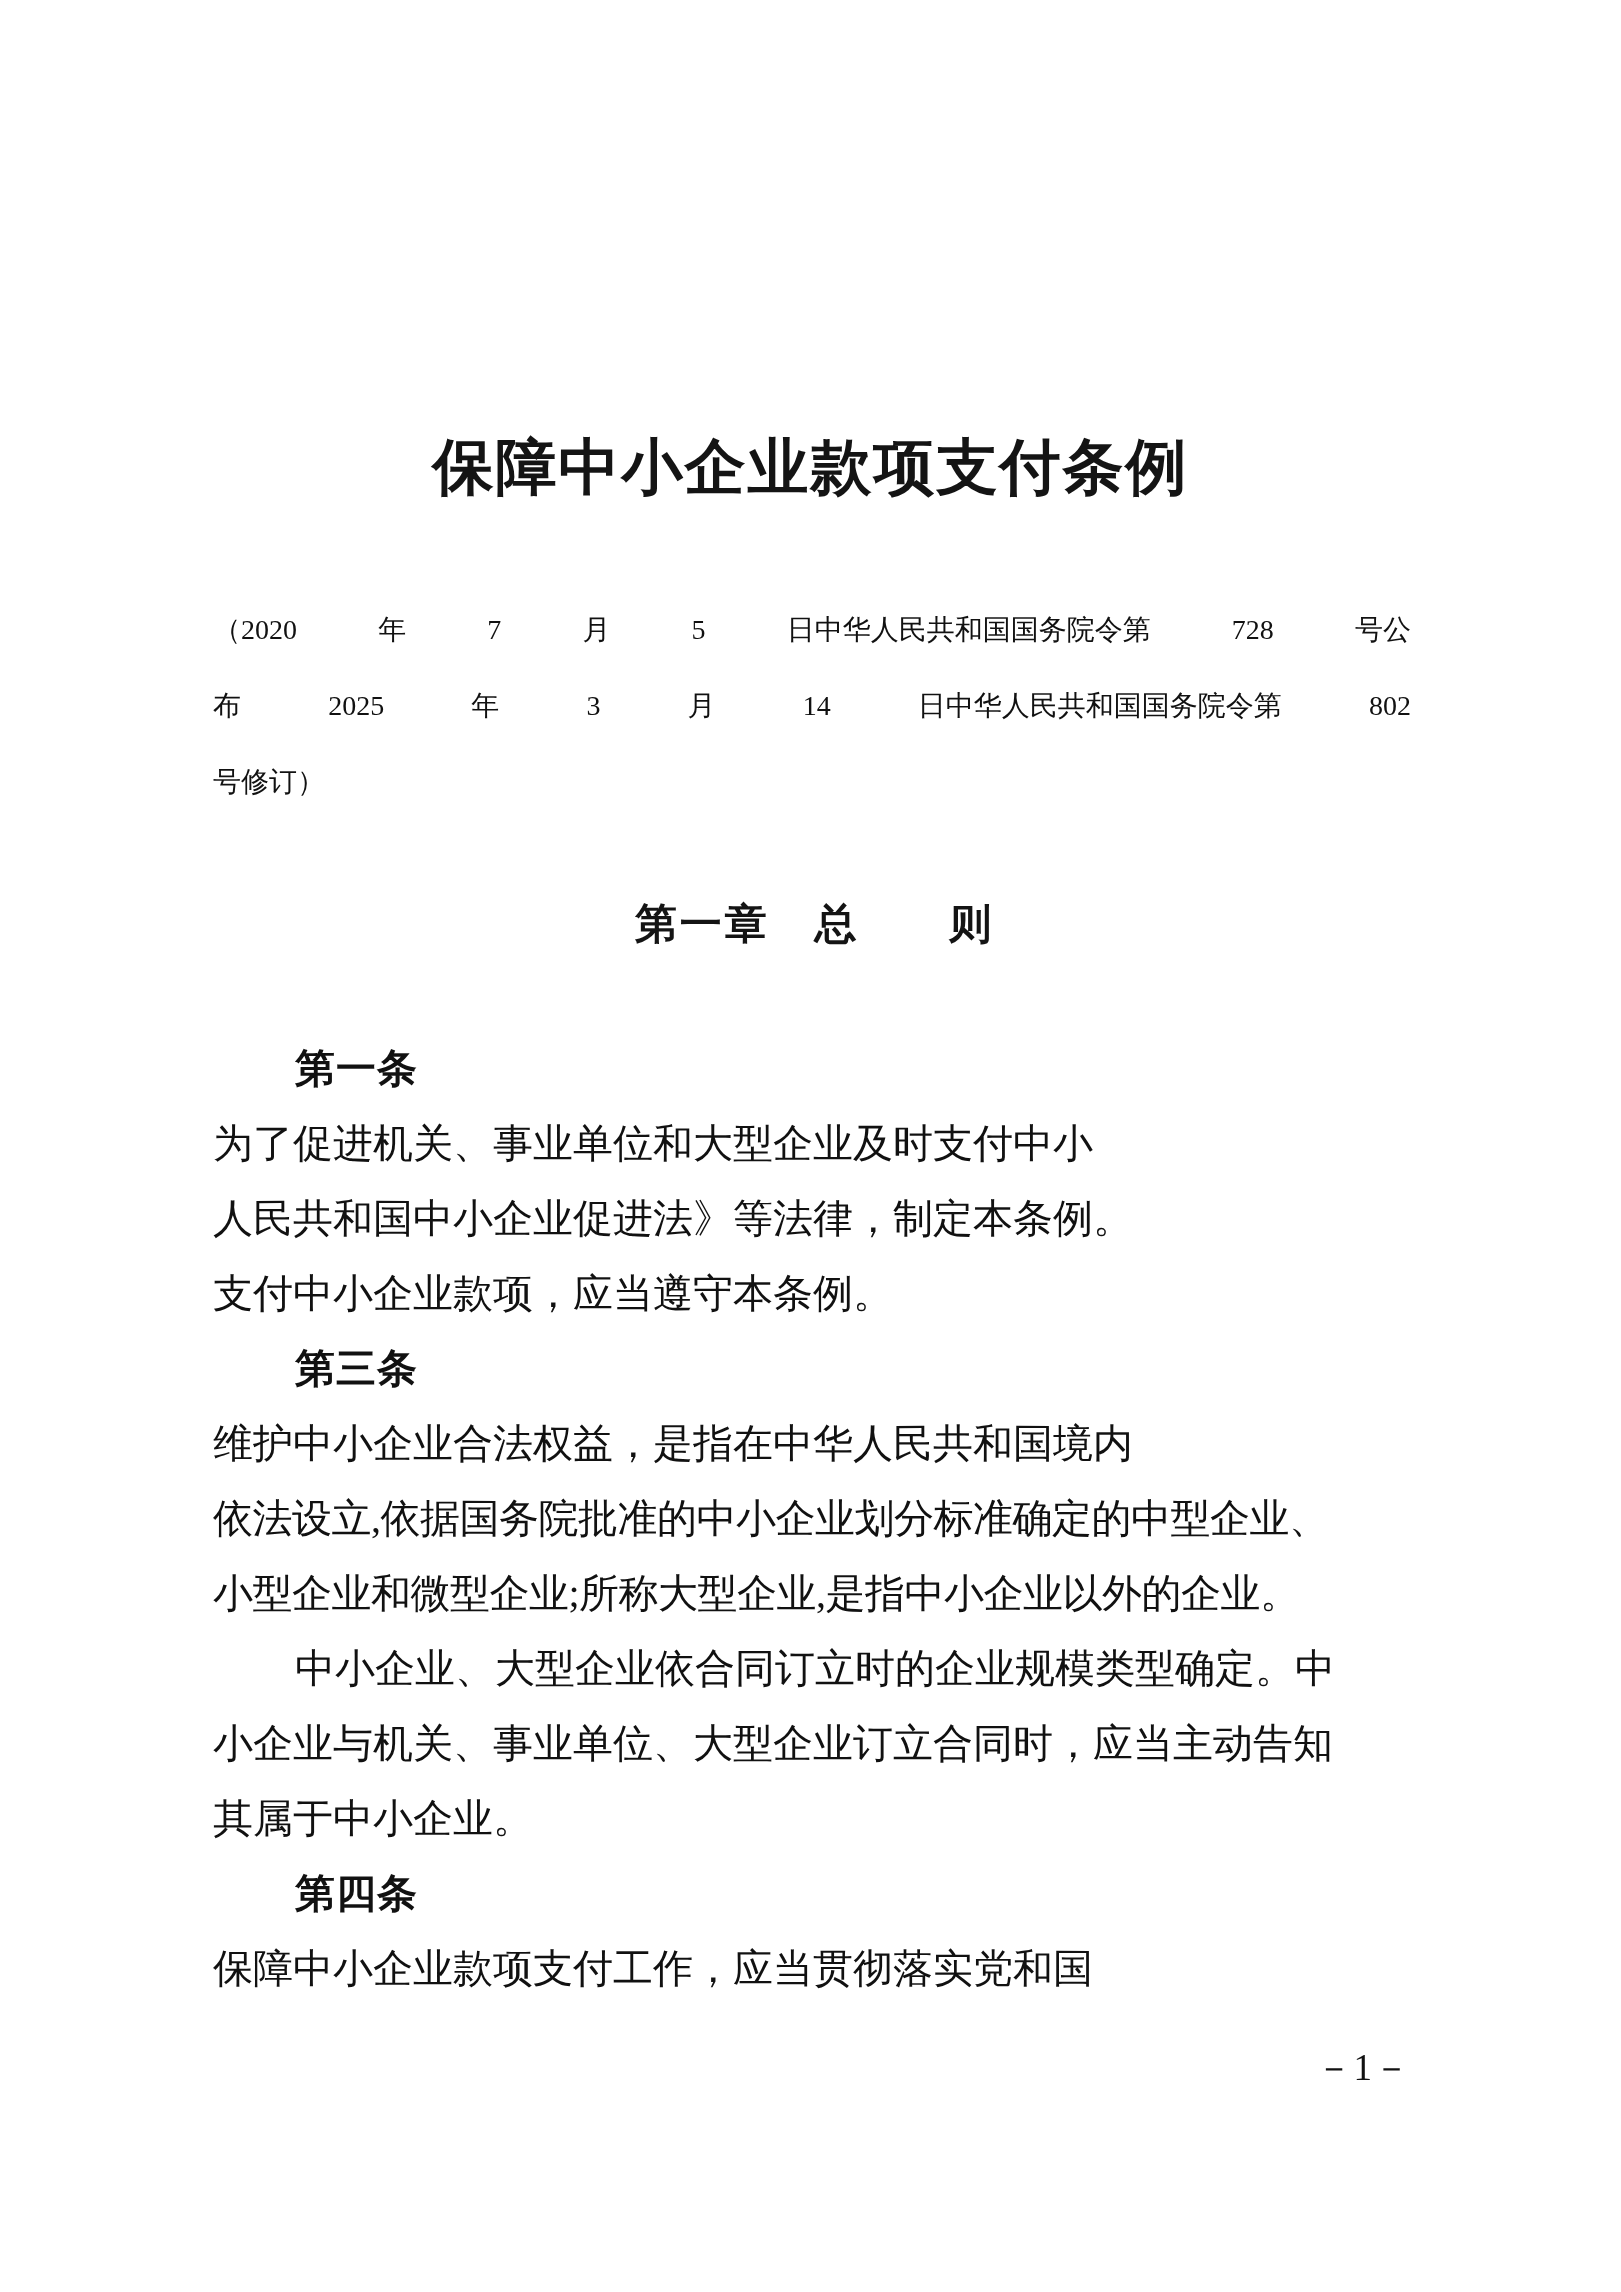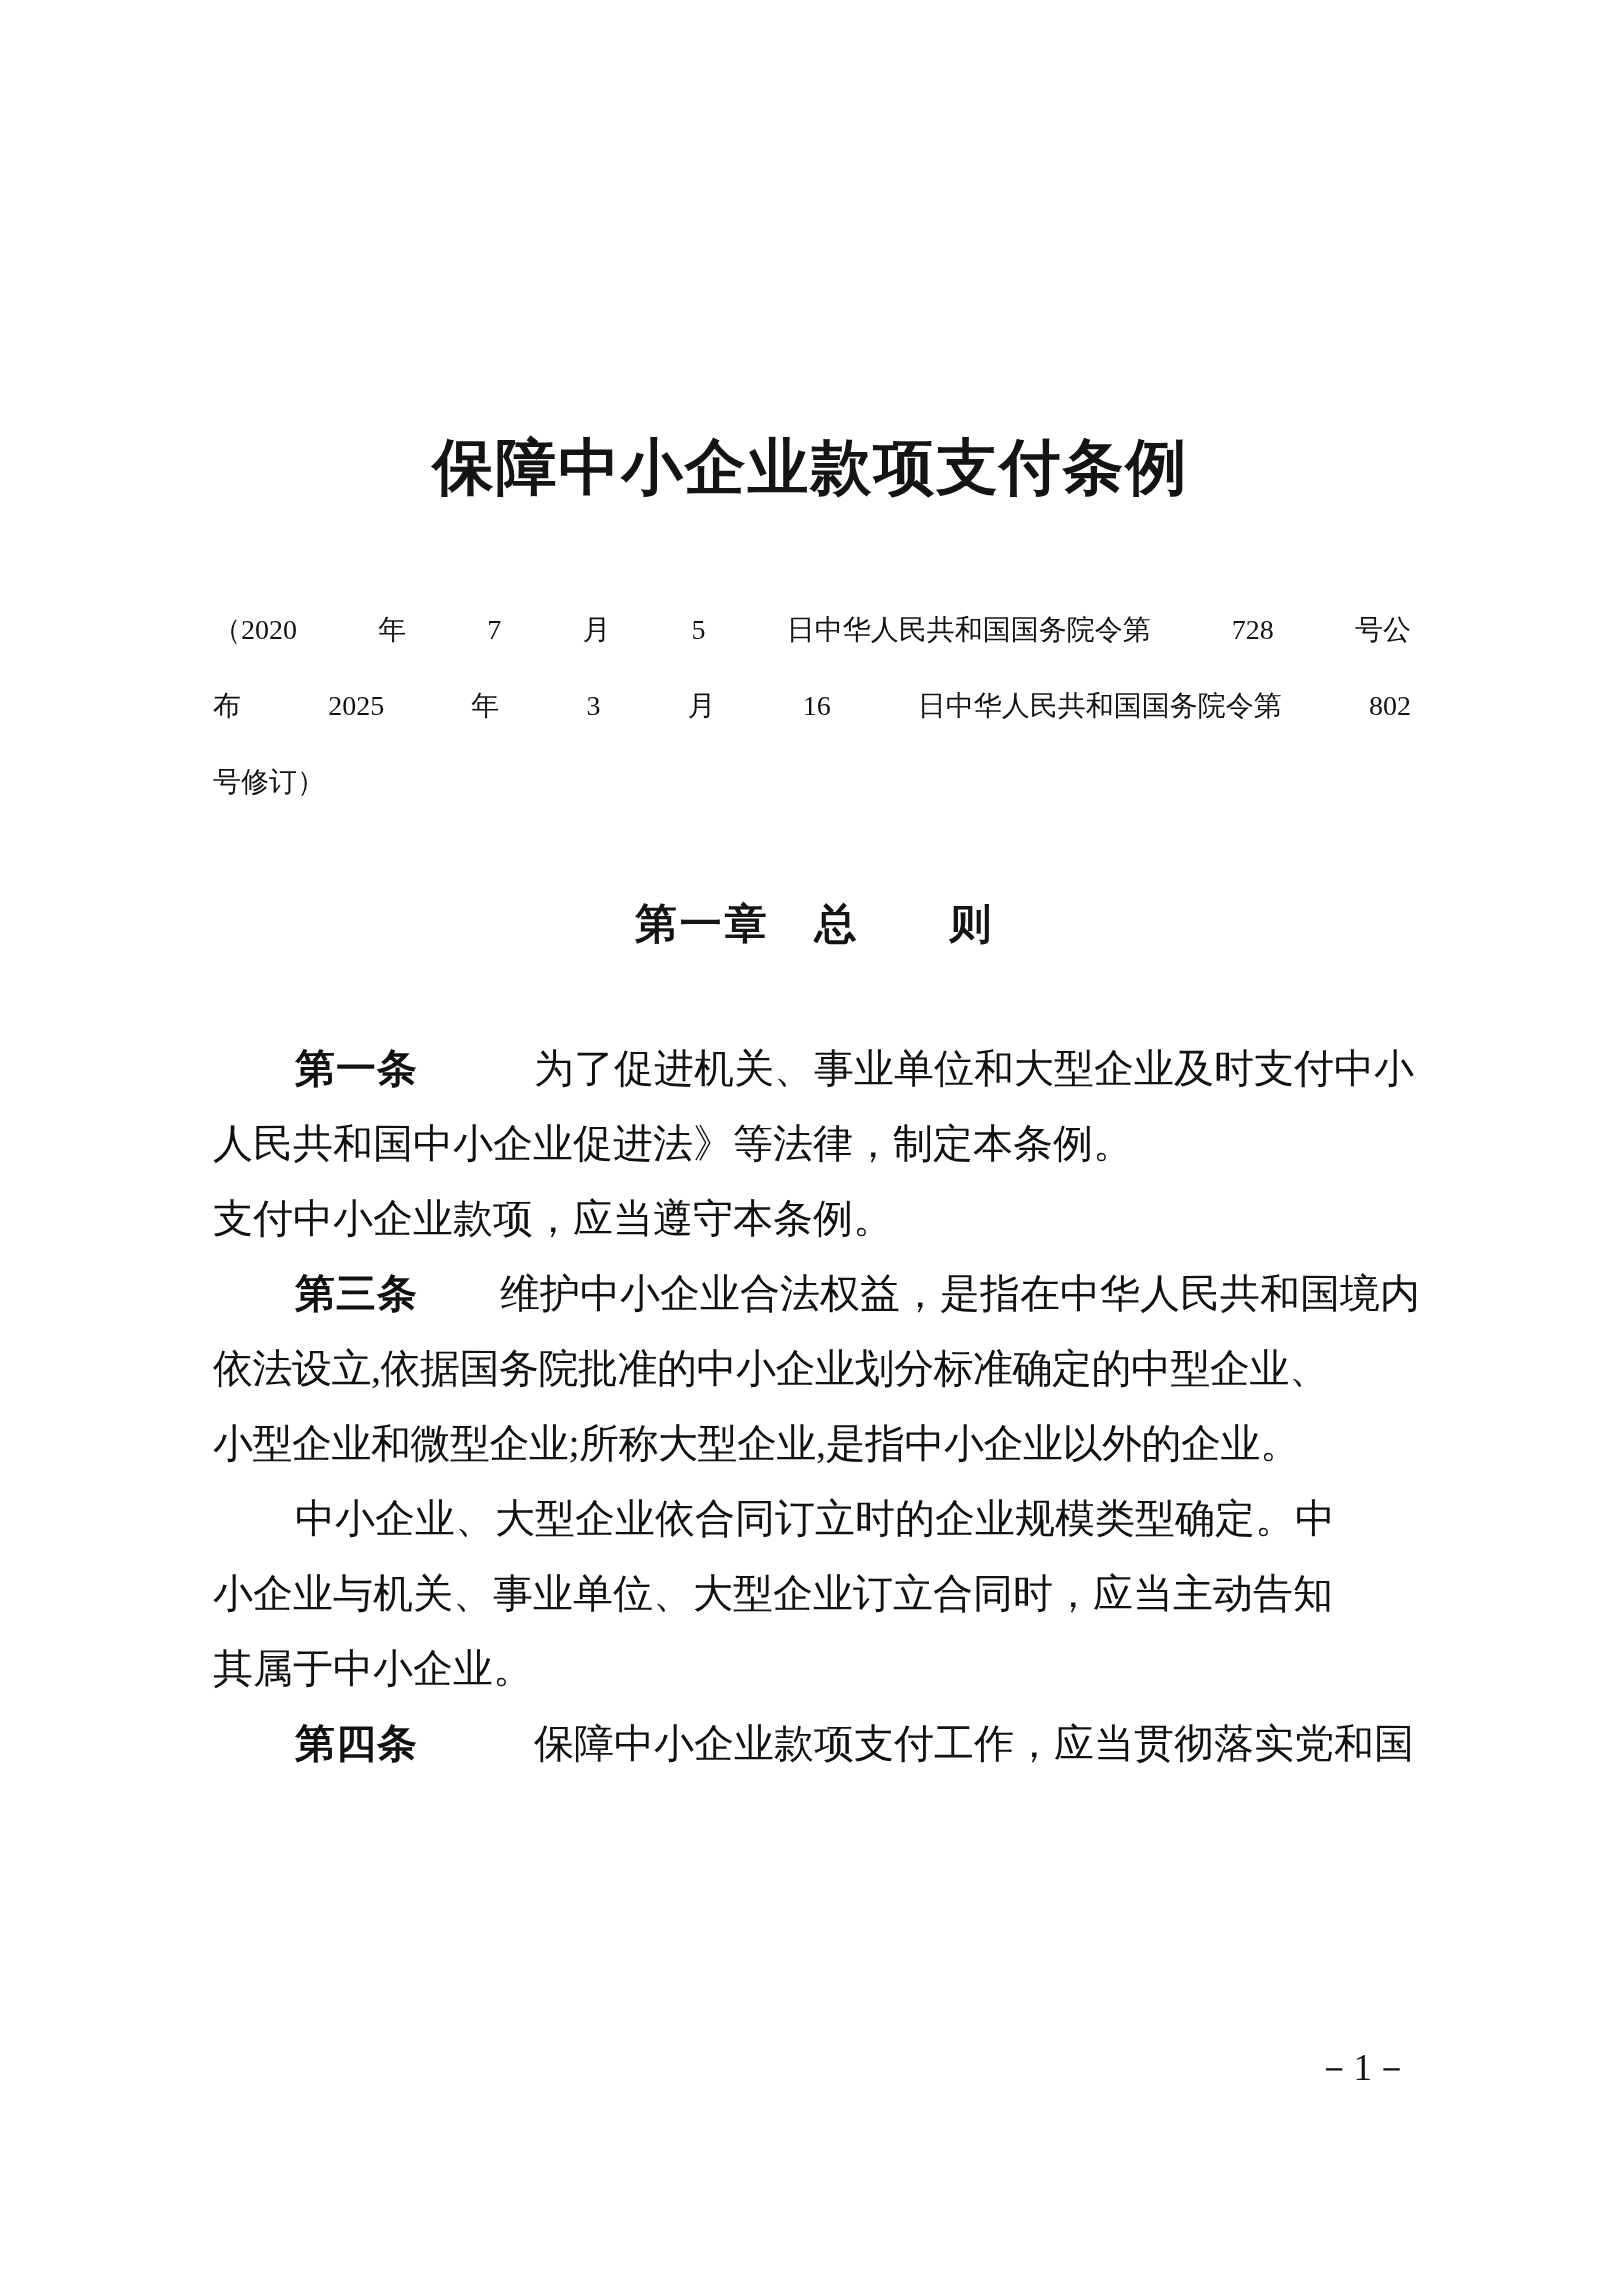--- a/index.html
+++ b/index.html
@@ -79,20 +79,21 @@
     line-height: 75px;
     color: #111111;
   }
   .para {
     margin: 0;
     padding: 0;
   }
   .line {
     display: block;
     white-space: pre;
+    flex-direction: column;
   }
   
   .line.j {
     display: flex;
     justify-content: space-between;
   }
   .line.j > span { display: inline-block; white-space: pre; }
 
   .art-no {
     font-family: "Liberation Sans", "DejaVu Sans", sans-serif;
@@ -134,21 +135,21 @@
       <span>日中华人民共和国国务院令第</span>
       <span>728</span>
       <span>号公</span>
     </div>
     <div class="pline justify">
       <span>布</span>
       <span>2025</span>
       <span>年</span>
       <span>3</span>
       <span>月</span>
-      <span>16</span>
+      <span>14</span>
       <span>日中华人民共和国国务院令第</span>
       <span>802</span>
     </div>
     <div class="pline">号修订）</div>
   </div>
 
   <div class="chapter-heading">第一章　总　　则</div>
 
   <div class="body-block">
 

